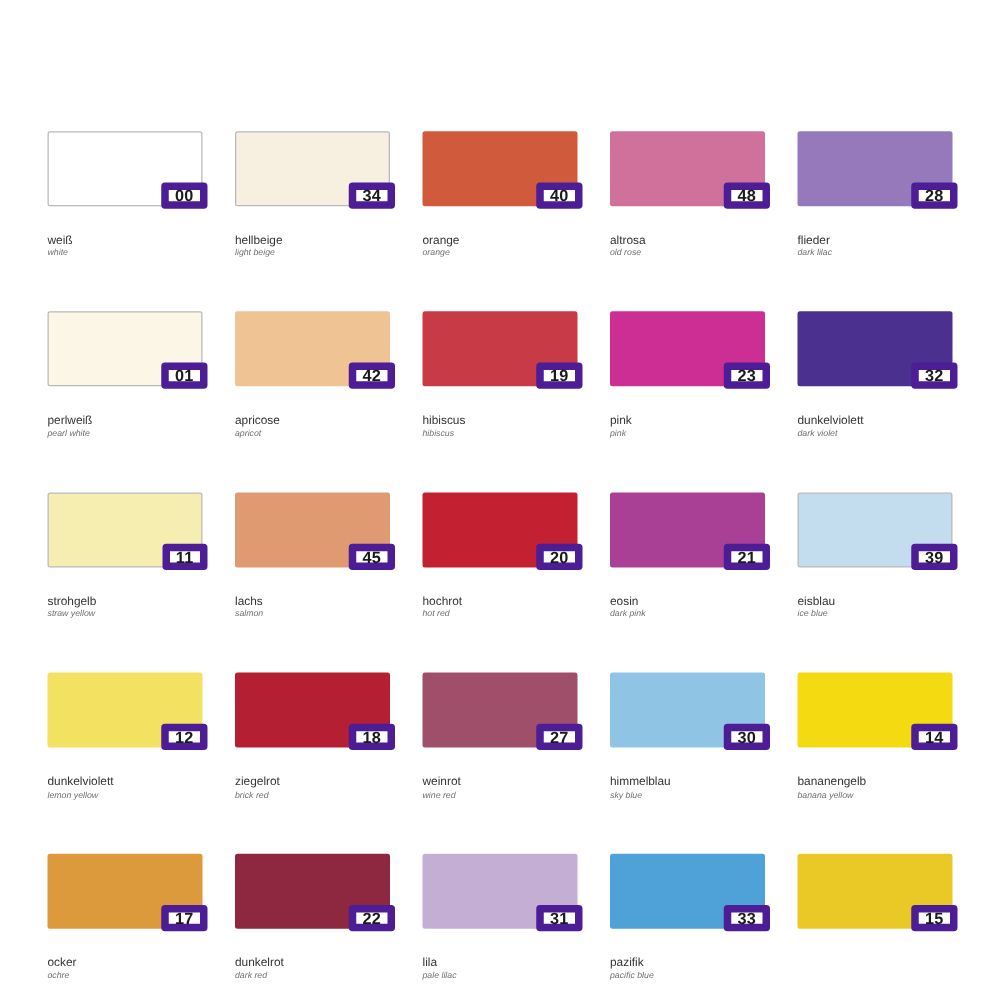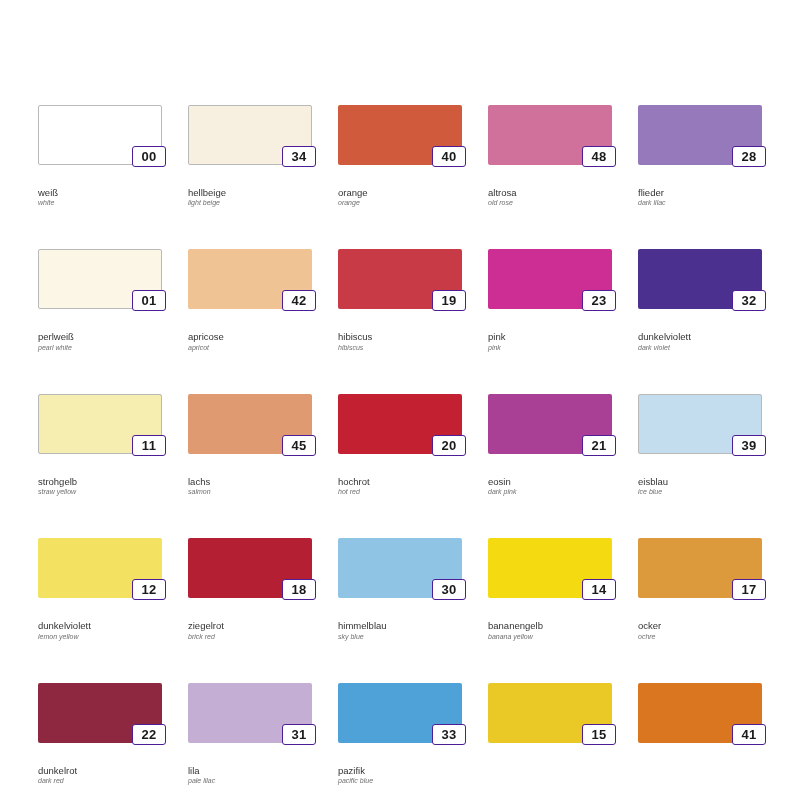--- a/index.html
+++ b/index.html
@@ -47,21 +47,21 @@
   .chip.has-border .chip-fill {
     border: 1px solid #b9b9b9;
   }
   .code-badge {
     position: absolute;
     right: -4px;
     bottom: -2px;
     min-width: 34px;
     height: 21px;
     background: #ffffff;
-    border: 1px solid #4c1d95;
+    border: 6px solid #4c1d95;
     border-radius: 3px;
     display: flex;
     align-items: center;
     justify-content: center;
     font-size: 13px;
     font-weight: bold;
     color: #1a1a1a;
     letter-spacing: 0.3px;
     padding: 0 5px;
     box-sizing: border-box;
@@ -254,20 +254,30 @@
           <div class="chip-fill" style="background: rgb(180, 31, 51);"></div>
           <div class="code-badge">18</div>
         </div>
         <div class="labels">
           <div class="name-de">ziegelrot</div>
           <div class="name-en">brick red</div>
         </div>
       </div>
       <div class="swatch-cell">
         <div class="chip">
+          <div class="chip-fill" style="background: rgb(160, 79, 107);"></div>
+          <div class="code-badge">27</div>
+        </div>
+        <div class="labels">
+          <div class="name-de">weinrot</div>
+          <div class="name-en">wine red</div>
+        </div>
+      </div>
+      <div class="swatch-cell">
+        <div class="chip">
           <div class="chip-fill" style="background: rgb(143, 196, 228);"></div>
           <div class="code-badge">30</div>
         </div>
         <div class="labels">
           <div class="name-de">himmelblau</div>
           <div class="name-en">sky blue</div>
         </div>
       </div>
       <div class="swatch-cell">
         <div class="chip">

